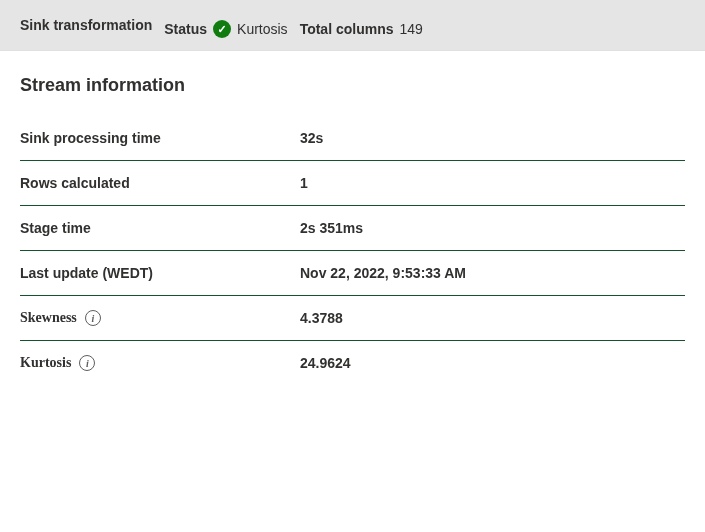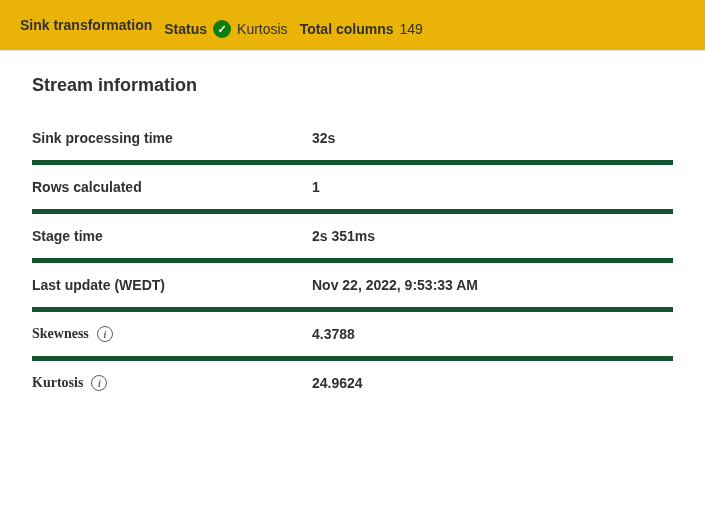--- a/index.html
+++ b/index.html
@@ -14,21 +14,21 @@
       width: 705px;
       min-height: 532px;
     }
 
     .top-bar {
       display: flex;
       align-items: center;
       padding: 12px 20px;
       border-bottom: 1px solid #e0e0e0;
       gap: 12px;
-      background: #eab308;
+      background: #e5e5e5;
     }
 
     .top-bar-item {
       display: flex;
       align-items: center;
       gap: 6px;
       font-size: 14px;
       font-weight: 400;
       color: #323130;
       margin-top: 8px;
@@ -52,37 +52,37 @@
     }
 
     .status-check::after {
       content: '✓';
       color: white;
       font-size: 11px;
       font-weight: bold;
     }
 
     .content {
-      padding: 24px 32px;
+      padding: 24px 20px;
     }
 
     .section-title {
       font-size: 18px;
       font-weight: 700;
       color: #323130;
       margin-bottom: 20px;
     }
 
     .info-table {
       width: 100%;
       border-collapse: collapse;
     }
 
     .info-table tr {
-      border-bottom: 5px solid #14532d;
+      border-bottom: 1px solid #14532d;
     }
 
     .info-table tr:last-child {
       border-bottom: none;
     }
 
     .info-table td {
       padding: 14px 0;
       font-size: 14px;
       color: #323130;

